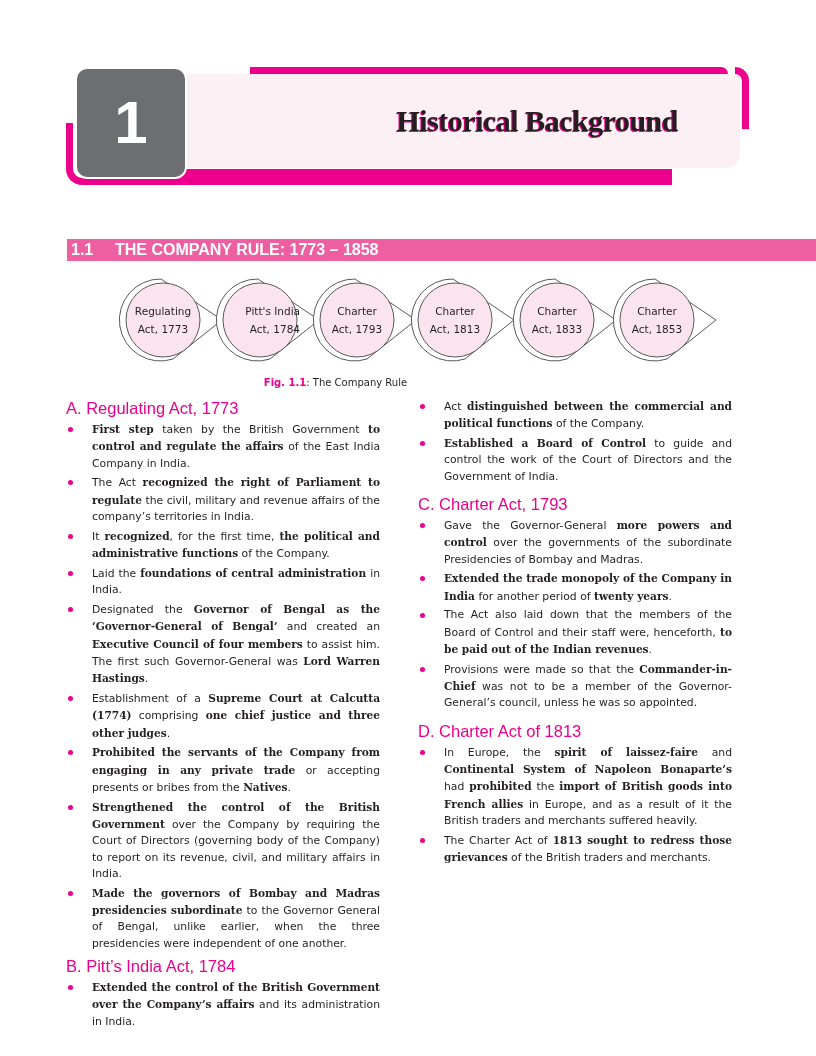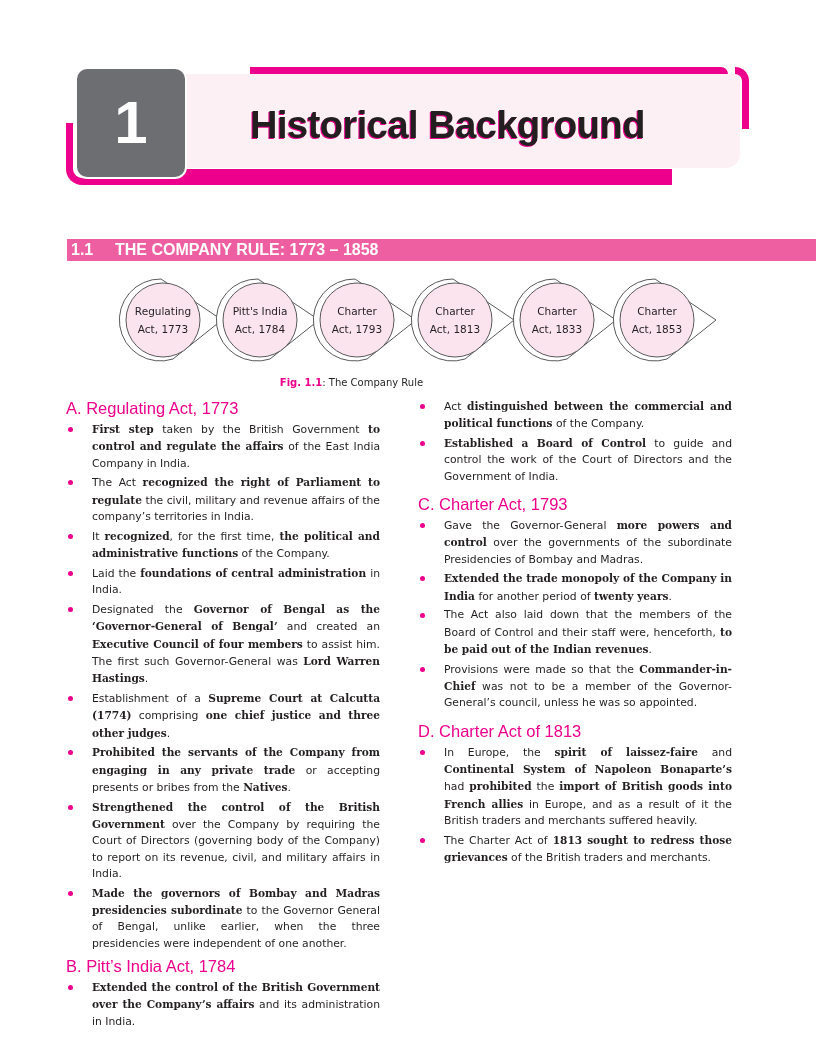--- a/index.html
+++ b/index.html
@@ -9,35 +9,35 @@
   
   .hdr { position: absolute; left: 0; top: 0; width: 816px; height: 200px; }
   .hdr-top-bar { position: absolute; left: 250px; top: 67px; width: 478px; height: 7px; background: #ec008c; border-top-right-radius: 18px; }
   .hdr-right-bar { position: absolute; left: 735px; top: 67px; width: 14px; height: 62px; border-top: 7px solid #ec008c; border-right: 7px solid #ec008c; border-top-right-radius: 20px; box-sizing: border-box; }
   .hdr-panel { position: absolute; left: 180px; top: 74px; width: 560px; height: 94px; background: #fdf0f5; border-bottom-right-radius: 14px; }
   .hdr-left-bar { position: absolute; left: 66px; top: 123px; width: 20px; height: 62px; border-left: 7px solid #ec008c; border-bottom: 7px solid #ec008c; border-bottom-left-radius: 16px; box-sizing: border-box; }
   .hdr-bottom-bar { position: absolute; left: 84px; top: 169px; width: 588px; height: 16px; background: #ec008c; }
   .hdr-num-box { position: absolute; left: 75px; top: 67px; width: 112px; height: 112px; background: #6d6e71; border-radius: 12px; border: 2px solid #ffffff; box-sizing: border-box;
                  display: flex; align-items: center; justify-content: center; }
   .hdr-num { color: #ffffff; font-family: "Liberation Sans", sans-serif; font-weight: bold; font-size: 60px; line-height: 1; }
-  .hdr-title { position: absolute; left: 250px; top: 104px; width: 428px; text-align: left;
-               font-family: Liberation Sans, sans-serif; font-weight: bold; font-size: 38px; color: #231f20;
+  .hdr-title { position: absolute; left: 250px; top: 104px; width: 428px; text-align: right;
+               font-family: Liberation Serif, serif; font-weight: bold; font-size: 30px; color: #231f20;
                letter-spacing: -0.5px; text-shadow: -1px 1px 0 #ec008c; }
 
   
   .section-band { position: absolute; left: 67px; top: 239px; width: 758px; height: 22px; background: #ee5fa1; color: #ffffff;
                   font-family: "Liberation Sans", sans-serif; font-weight: bold; font-size: 16px; line-height: 22px; }
   .section-band .num { position: absolute; left: 4px; }
   .section-band .txt { position: absolute; left: 48px; }
 
   
   .flow { position: absolute; left: 0; top: 270px; width: 816px; height: 100px; }
   .flow svg { position: absolute; left: 0; top: 0; }
   .node-label { position: absolute; width: 80px; text-align: center; font-family: "DejaVu Sans", sans-serif; font-size: 10.5px; line-height: 18px; color: #231f20; }
-  .fig-caption { position: absolute; left: 16px; top: 377px; width: 671px; text-align: center; font-size: 10px; color: #231f20; font-family: "DejaVu Sans", sans-serif; }
+  .fig-caption { position: absolute; left: 0; top: 377px; width: 671px; text-align: center; font-size: 10px; color: #231f20; font-family: "DejaVu Sans", sans-serif; }
   .fig-caption .lbl { color: #ec008c; font-weight: bold; }
 
   
   .col { position: absolute; top: 398px; width: 330px; }
   .col.left { left: 66px; }
   .col.right { left: 418px; top: 398px; }
   .sub-h { color: #ec008c; font-family: "Liberation Sans", sans-serif; font-weight: normal; font-size: 16.5px; line-height: 20px; margin: 0 0 3px 0; }
   .col ul { list-style: none; padding: 0; margin: 0 16px 4px 0; }
   .col li { position: relative; padding-left: 26px; font-size: 10.8px; line-height: 16.3px; text-align: justify; margin-bottom: 2.5px; color: #231f20; }
   .col li .dot { position: absolute; left: 2px; top: 6px; width: 5px; height: 5px; border-radius: 50%; background: #ec008c; }
@@ -89,21 +89,21 @@
       <g>
         <path d="M 655 9 A 41 41 0 1 0 667 89 L 716 50 Z" fill="#ffffff" stroke="#58595b" stroke-width="1"></path>
         <circle cx="657" cy="50" r="37" fill="#fbe4ee" stroke="#58595b" stroke-width="1"></circle>
       </g>
     </svg>
   <div id="flow-labels">
       <div class="node-label" style="left: 123px; top: 32px;">
         <div>Regulating</div>
         <div>Act, 1773</div>
       </div>
-      <div class="node-label" style="left: 220px; top: 32px;">
+      <div class="node-label" style="left: 220px; top: 32px; text-align: right;">
         <div>Pitt's India</div>
         <div>Act, 1784</div>
       </div>
       <div class="node-label" style="left: 317px; top: 32px;">
         <div>Charter</div>
         <div>Act, 1793</div>
       </div>
       <div class="node-label" style="left: 415px; top: 32px;">
         <div>Charter</div>
         <div>Act, 1813</div>

